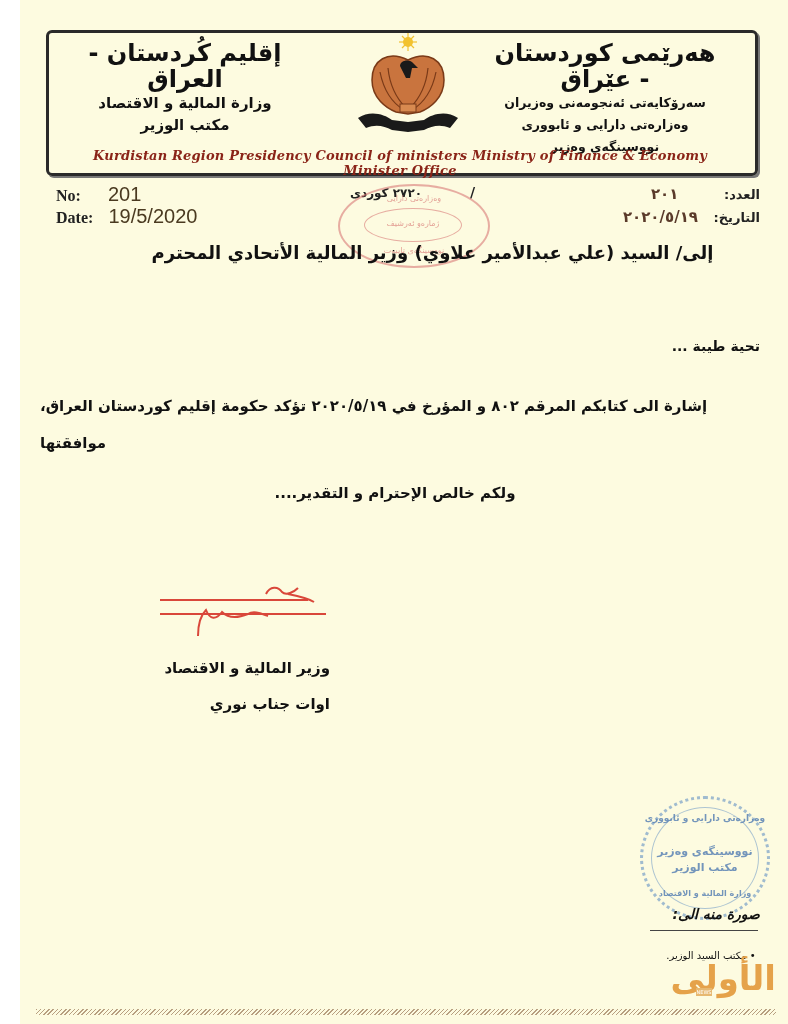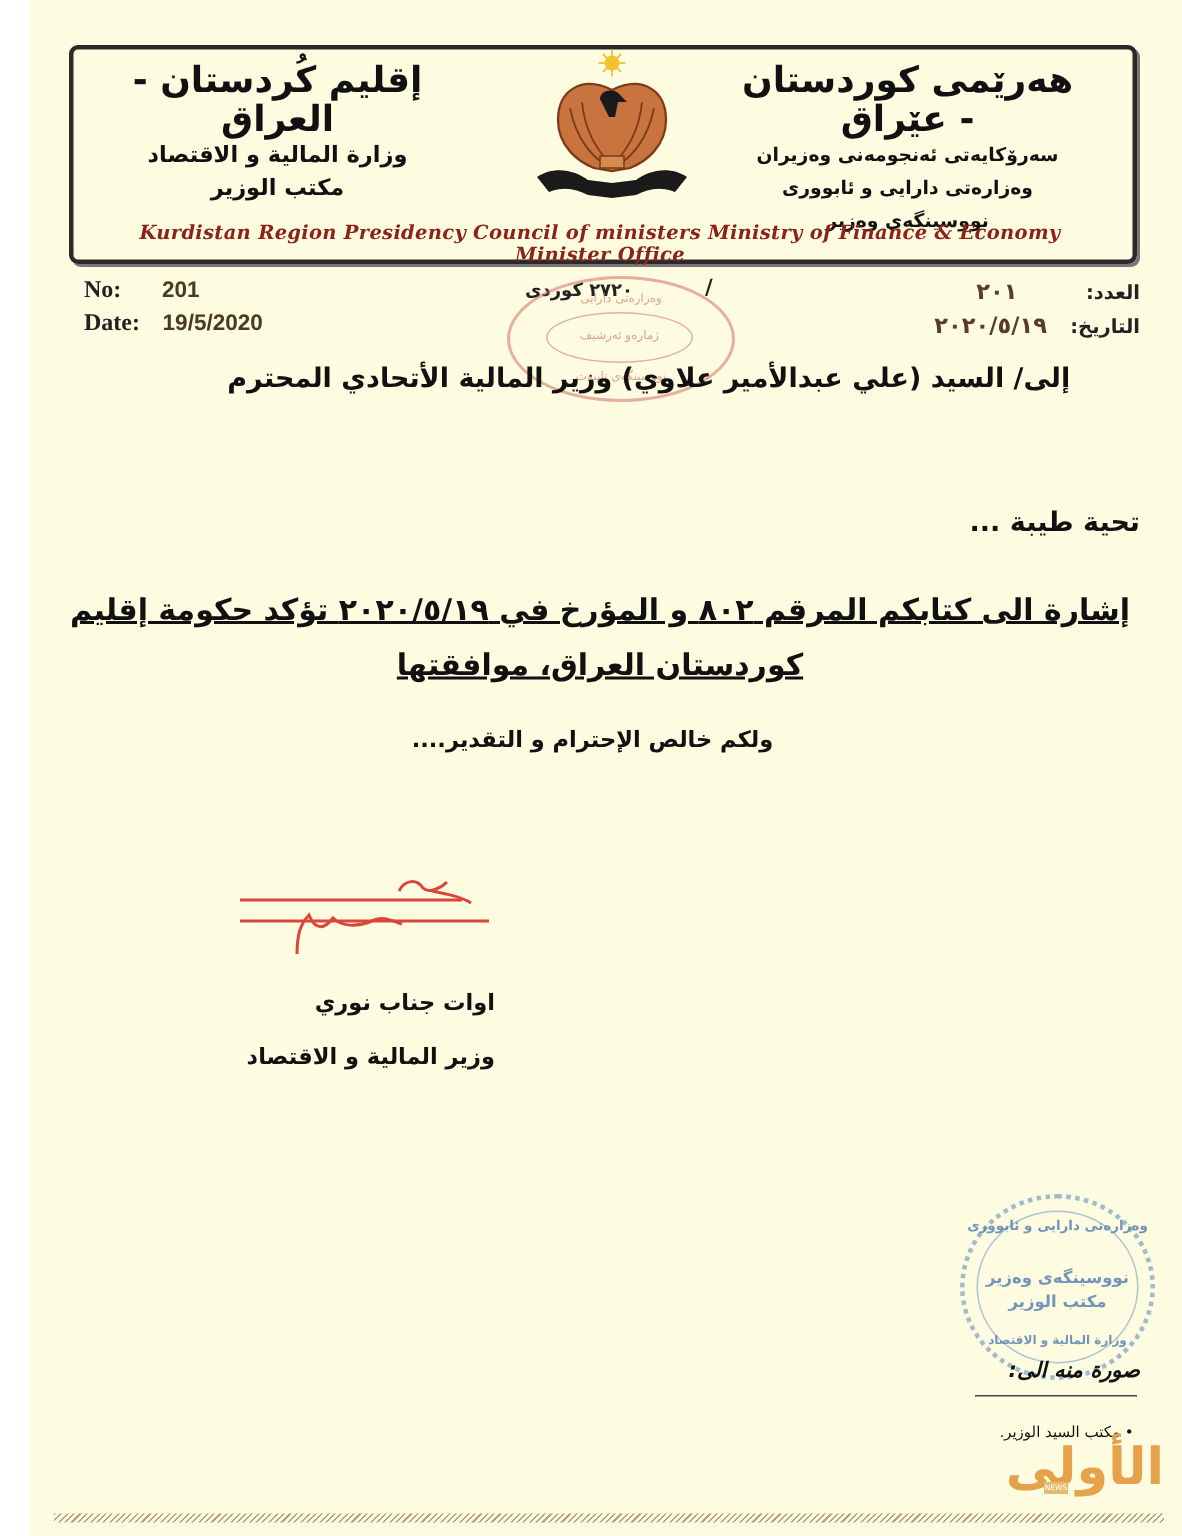--- a/index.html
+++ b/index.html
@@ -28,39 +28,39 @@
   .hdr-line.big { font-size: 18px; font-weight: normal; line-height: 24px; }
   .hdr-right .hdr-line { font-size: 12.5px; line-height: 22px; }
   .tagline {
     position: absolute; left: 60px; top: 148px; width: 680px; text-align: center;
     font-family: "DejaVu Serif", serif; font-style: italic; font-weight: bold;
     font-size: 13px; color: #8a2418; letter-spacing: 0.2px;
   }
   .emblem { position: absolute; left: 350px; top: 32px; width: 116px; height: 104px; }
 
   .ref { font-family: "Liberation Serif", serif; font-weight: bold; font-size: 16px; color: #222; }
-  .ref-val { font-family: "Liberation Sans", sans-serif; font-weight: bold; font-size: 15px; color: #4a3a20; margin-left: 10px; }
+  .ref-val { font-family: "Liberation Sans", sans-serif; font-weight: normal; font-size: 20px; color: #4a3a20; margin-left: 10px; }
   .ar-ref { direction: rtl; font-weight: bold; color: #222; }
   .ar-ref .lbl { font-size: 13px; }
   .ar-ref .val { font-size: 15px; color: #5a3a2a; margin-right: 10px; letter-spacing: 3px; }
 
   .stamp1 {
     position: absolute; left: 338px; top: 184px; width: 148px; height: 80px;
     border: 2px solid rgba(214,110,110,0.55); border-radius: 50%;
   }
   .stamp1 .inner {
     position: absolute; left: 24px; top: 22px; width: 96px; height: 32px;
     border: 1.5px solid rgba(214,110,110,0.55); border-radius: 50%;
   }
   .stamp1 .t { position: absolute; width: 100%; text-align: center; color: rgba(210,100,100,0.6); font-size: 8px; }
 
   .body-text { direction: rtl; color: #111; font-weight: bold; }
   .addressee { position: absolute; left: 150px; top: 242px; width: 565px; text-align: center; font-size: 18px; }
-  .greeting { position: absolute; left: 500px; top: 338px; width: 260px; font-size: 18px; }
-  .para1 { position: absolute; left: 40px; top: 388px; width: 720px; text-align: center; font-size: 20px; line-height: 37px; text-decoration: underline; }
+  .greeting { position: absolute; left: 500px; top: 338px; width: 260px; font-size: 14px; }
+  .para1 { position: absolute; left: 40px; top: 388px; width: 720px; text-align: left; font-size: 15px; line-height: 37px; }
   .closing { position: absolute; left: 230px; top: 484px; width: 330px; text-align: center; font-size: 15px; }
 
   .sig-svg { position: absolute; left: 158px; top: 580px; width: 170px; height: 60px; }
   .signer { position: absolute; left: 120px; top: 650px; width: 210px; text-align: right; direction: rtl; font-weight: bold; font-size: 15px; line-height: 36px; color: #111; }
 
   .stamp2 {
     position: absolute; left: 640px; top: 796px; width: 124px; height: 118px;
     border: 3px dotted rgba(120,160,200,0.7); border-radius: 50%;
   }
   .stamp2 .ring { position: absolute; left: 8px; top: 8px; right: 8px; bottom: 8px; border: 1.5px solid rgba(120,160,200,0.6); border-radius: 50%; }
@@ -159,22 +159,22 @@
 </div>
 <div class="body-text closing">ولكم خالص الإحترام و التقدير....</div>
 
 <svg class="sig-svg" viewBox="0 0 170 60">
   <path d="M2 20 L150 20" stroke="#d9473a" stroke-width="2" fill="none"></path>
   <path d="M2 34 L168 34" stroke="#d9473a" stroke-width="2" fill="none"></path>
   <path d="M108 14 C112 6, 120 6, 124 12 C128 16, 136 12, 140 8 M130 14 C140 16, 150 18, 156 22" stroke="#d9473a" stroke-width="2" fill="none"></path>
   <path d="M40 56 C40 44, 42 36, 48 30 C52 40, 58 40, 64 32 C70 38, 80 38, 90 34 C96 30, 104 34, 110 36" stroke="#d9473a" stroke-width="2" fill="none"></path>
 </svg>
 <div class="signer">
+  <div>وزير المالية و الاقتصاد</div>
   <div>اوات جناب نوري</div>
-  <div>وزير المالية و الاقتصاد</div>
 </div>
 
 <div class="stamp2">
   <div class="ring"></div>
   <div class="t" style="top:14px; font-size:9px;">وەزارەتی دارایی و ئابووری</div>
   <div class="t" style="top:46px; font-size:11px;">نووسینگەی وەزیر</div>
   <div class="t" style="top:62px; font-size:11px;">مكتب الوزير</div>
   <div class="t" style="top:90px; font-size:8px;">وزارة المالية و الاقتصاد</div>
 </div>
 

